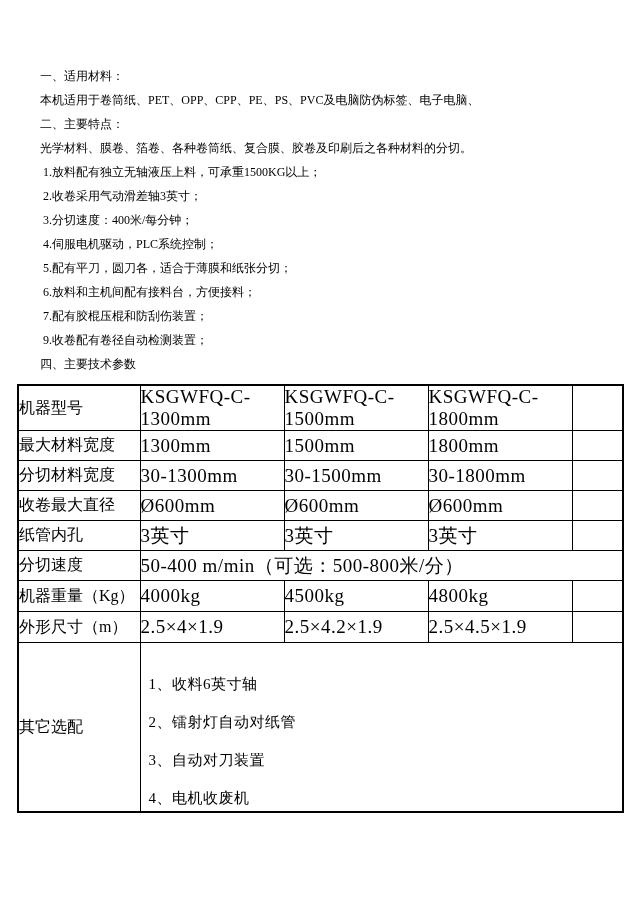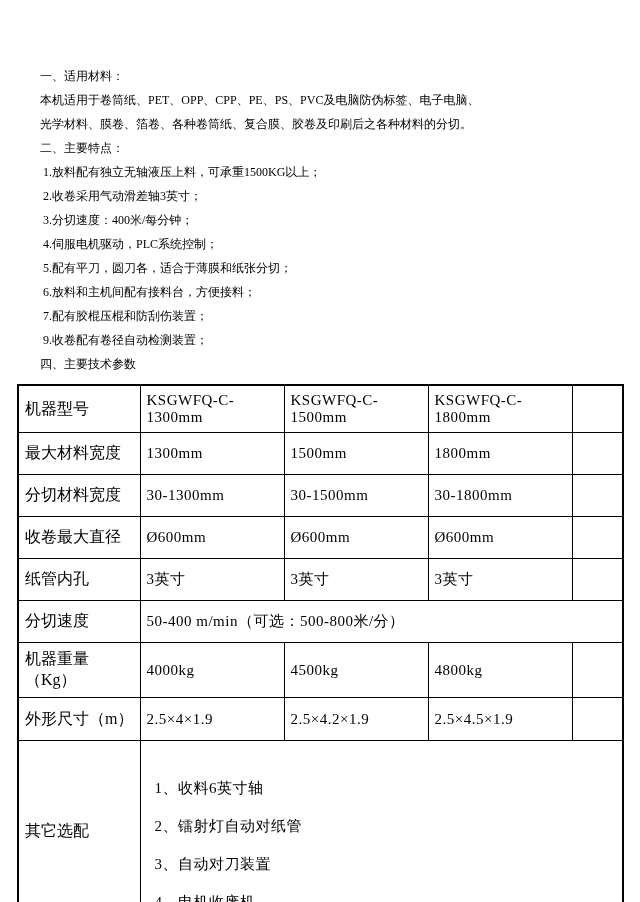--- a/index.html
+++ b/index.html
@@ -31,30 +31,30 @@
   }
   table.spec {
     border-collapse: collapse;
     table-layout: fixed;
     margin: 8px 0 0 17px;
     width: 605px;
     border: 2px solid #000;
   }
   table.spec td {
     border: 1px solid #000;
-    padding: 6px;
+    padding: 0;
     vertical-align: middle;
     overflow: hidden;
   }
   td.lbl {
     font-size: 16px;
     padding-left: 10px;
   }
   td.val {
-    font-size: 15px;
+    font-size: 19px;
     padding-left: 7px;
     letter-spacing: 0.5px;
   }
   tr.r-model td { height: 33px; }
   tr.r-std td   { height: 29px; }
   tr.r-weight td{ height: 30px; }
   tr.r-last td  { height: 146px; }
   td.options-cell {
     vertical-align: top;
   }
@@ -71,22 +71,22 @@
   }
 </style>
 </head>
 <body>
 
 <div class="page">
 
   <div class="text-block">
     <p class="line">一、适用材料：</p>
     <p class="line">本机适用于卷筒纸、PET、OPP、CPP、PE、PS、PVC及电脑防伪标签、电子电脑、</p>
+    <p class="line">二、主要特点：</p>
     <p class="line">光学材料、膜卷、箔卷、各种卷筒纸、复合膜、胶卷及印刷后之各种材料的分切。</p>
-    <p class="line">二、主要特点：</p>
     <p class="line feature">1.放料配有独立无轴液压上料，可承重1500KG以上；</p>
     <p class="line feature">2.收卷采用气动滑差轴3英寸；</p>
     <p class="line feature">3.分切速度：400米/每分钟；</p>
     <p class="line feature">4.伺服电机驱动，PLC系统控制；</p>
     <p class="line feature">5.配有平刀，圆刀各，适合于薄膜和纸张分切；</p>
     <p class="line feature">6.放料和主机间配有接料台，方便接料；</p>
     <p class="line feature">7.配有胶棍压棍和防刮伤装置；</p>
     <p class="line feature">9.收卷配有卷径自动检测装置；</p>
     <p class="line">四、主要技术参数</p>
   </div>

